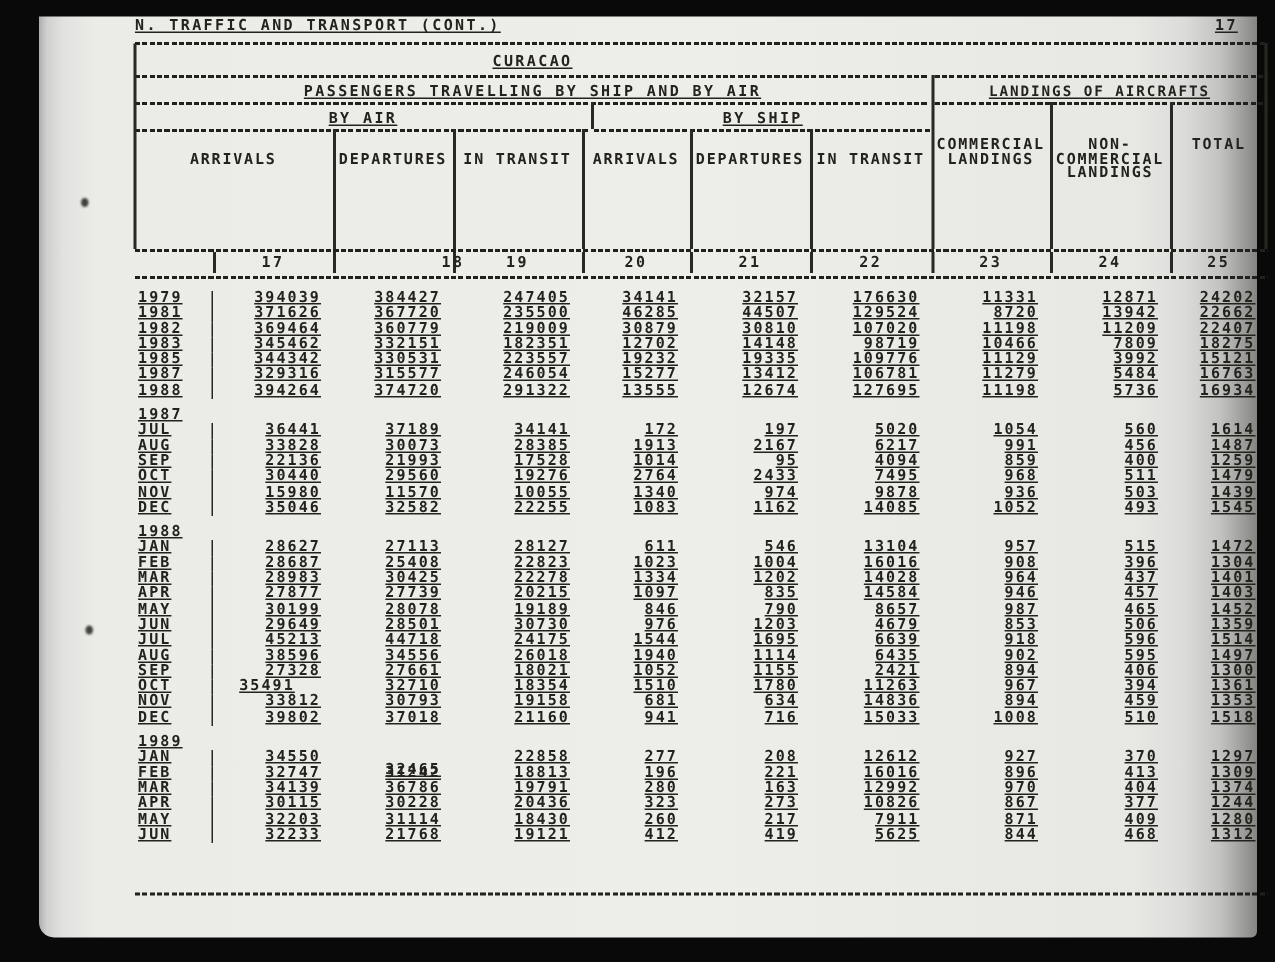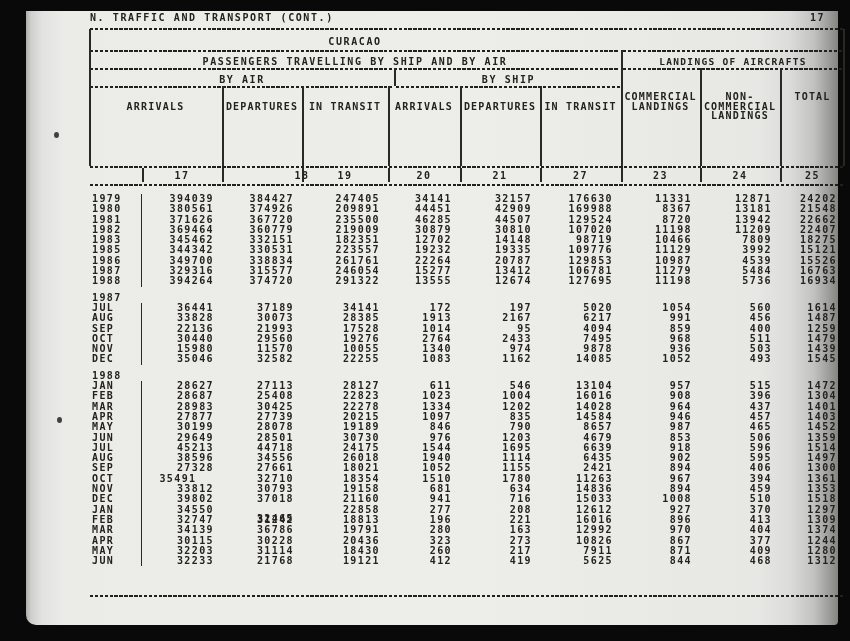--- a/index.html
+++ b/index.html
@@ -8,21 +8,21 @@
     background:#090909;
     font-family:"DejaVu Sans Mono","Liberation Mono",monospace;
   }
   .page{
     position:absolute;left:26px;top:11px;width:812px;height:614px;
     background:linear-gradient(90deg,
       #adadab 0px,#cfcfcd 5px,#e2e2e0 16px,#ebebe8 38px,
       #ededea 55%,#e7e7e4 90%,#dcdcda 94%,#c2c2c0 97%,#9a9a98 99%,#848482 100%);
     border-radius:0 0 4px 10px;
   }
-  .ink{color:#24221d;font-weight:700;font-size:10px;letter-spacing:1.6px;white-space:nowrap;}
+  .ink{color:#24221d;font-weight:700;font-size:10px;letter-spacing:1.6px;white-space:nowrap;text-decoration:underline;}
   .abs{position:absolute;}
   .dash{
     position:absolute;height:2.2px;
     background:repeating-linear-gradient(90deg,#22201b 0 3.4px,rgba(0,0,0,0) 3.4px 4.9px);
   }
   .vline{position:absolute;width:1.6px;background:#2a2823;}
   .hdrcell{position:absolute;text-align:center;}
   .hdrline{display:block;line-height:9.5px;font-size:10px;}
   .numcell{position:absolute;text-align:center;top:0;}
   .rows{position:absolute;left:89px;top:194px;width:756px;}
@@ -123,51 +123,39 @@
     <div class="hdrcell" style="left: 780px; width: 65px; top: 92px;">
       <span class="hdrline">TOTAL</span>
     </div>
   </div>
 <div class="abs ink" id="gen-numrow" style="left:0;top:170px;height:12px;">
     <div class="numcell" style="left: 142px; width: 80px;">17</div>
     <div class="numcell" style="left: 222px; width: 80px; padding-left: 40px;">18</div>
     <div class="numcell" style="left: 302px; width: 86px;">19</div>
     <div class="numcell" style="left: 388px; width: 72px;">20</div>
     <div class="numcell" style="left: 460px; width: 80px;">21</div>
-    <div class="numcell" style="left: 540px; width: 81px;">27</div>
+    <div class="numcell" style="left: 540px; width: 81px;">22</div>
     <div class="numcell" style="left: 621px; width: 79px;">23</div>
     <div class="numcell" style="left: 700px; width: 80px;">24</div>
     <div class="numcell" style="left: 780px; width: 65px;">25</div>
   </div>
 <div class="rows ink" id="gen-rows" style="letter-spacing:1.4px;">
     <div class="drow">
       <div class="dlabel piped">1979</div>
       <div class="dcell" style="width: 80px;">394039</div>
       <div class="dcell" style="width: 80px;">384427</div>
       <div class="dcell" style="width: 86px;">247405</div>
       <div class="dcell" style="width: 72px;">34141</div>
       <div class="dcell" style="width: 80px;">32157</div>
       <div class="dcell" style="width: 81px;">176630</div>
       <div class="dcell" style="width: 79px;">11331</div>
       <div class="dcell" style="width: 80px;">12871</div>
       <div class="dcell" style="width: 65px;">24202</div>
     </div>
     <div class="drow">
-      <div class="dlabel piped">1980</div>
-      <div class="dcell" style="width: 80px;">380561</div>
-      <div class="dcell" style="width: 80px;">374926</div>
-      <div class="dcell" style="width: 86px;">209891</div>
-      <div class="dcell" style="width: 72px;">44451</div>
-      <div class="dcell" style="width: 80px;">42909</div>
-      <div class="dcell" style="width: 81px;">169988</div>
-      <div class="dcell" style="width: 79px;">8367</div>
-      <div class="dcell" style="width: 80px;">13181</div>
-      <div class="dcell" style="width: 65px;">21548</div>
-    </div>
-    <div class="drow">
       <div class="dlabel piped">1981</div>
       <div class="dcell" style="width: 80px;">371626</div>
       <div class="dcell" style="width: 80px;">367720</div>
       <div class="dcell" style="width: 86px;">235500</div>
       <div class="dcell" style="width: 72px;">46285</div>
       <div class="dcell" style="width: 80px;">44507</div>
       <div class="dcell" style="width: 81px;">129524</div>
       <div class="dcell" style="width: 79px;">8720</div>
       <div class="dcell" style="width: 80px;">13942</div>
       <div class="dcell" style="width: 65px;">22662</div>
@@ -202,32 +190,20 @@
       <div class="dcell" style="width: 80px;">330531</div>
       <div class="dcell" style="width: 86px;">223557</div>
       <div class="dcell" style="width: 72px;">19232</div>
       <div class="dcell" style="width: 80px;">19335</div>
       <div class="dcell" style="width: 81px;">109776</div>
       <div class="dcell" style="width: 79px;">11129</div>
       <div class="dcell" style="width: 80px;">3992</div>
       <div class="dcell" style="width: 65px;">15121</div>
     </div>
     <div class="drow">
-      <div class="dlabel piped">1986</div>
-      <div class="dcell" style="width: 80px;">349700</div>
-      <div class="dcell" style="width: 80px;">338834</div>
-      <div class="dcell" style="width: 86px;">261761</div>
-      <div class="dcell" style="width: 72px;">22264</div>
-      <div class="dcell" style="width: 80px;">20787</div>
-      <div class="dcell" style="width: 81px;">129853</div>
-      <div class="dcell" style="width: 79px;">10987</div>
-      <div class="dcell" style="width: 80px;">4539</div>
-      <div class="dcell" style="width: 65px;">15526</div>
-    </div>
-    <div class="drow">
       <div class="dlabel piped">1987</div>
       <div class="dcell" style="width: 80px;">329316</div>
       <div class="dcell" style="width: 80px;">315577</div>
       <div class="dcell" style="width: 86px;">246054</div>
       <div class="dcell" style="width: 72px;">15277</div>
       <div class="dcell" style="width: 80px;">13412</div>
       <div class="dcell" style="width: 81px;">106781</div>
       <div class="dcell" style="width: 79px;">11279</div>
       <div class="dcell" style="width: 80px;">5484</div>
       <div class="dcell" style="width: 65px;">16763</div>
@@ -455,20 +431,21 @@
       <div class="dcell" style="width: 80px;">39802</div>
       <div class="dcell" style="width: 80px;">37018</div>
       <div class="dcell" style="width: 86px;">21160</div>
       <div class="dcell" style="width: 72px;">941</div>
       <div class="dcell" style="width: 80px;">716</div>
       <div class="dcell" style="width: 81px;">15033</div>
       <div class="dcell" style="width: 79px;">1008</div>
       <div class="dcell" style="width: 80px;">510</div>
       <div class="dcell" style="width: 65px;">1518</div>
     </div>
+    <div class="dgroup">1989</div>
     <div class="drow">
       <div class="dlabel piped">JAN</div>
       <div class="dcell" style="width: 80px;">34550</div>
       <div class="dcell" style="width: 80px; margin-top: 18px;">32465</div>
       <div class="dcell" style="width: 86px;">22858</div>
       <div class="dcell" style="width: 72px;">277</div>
       <div class="dcell" style="width: 80px;">208</div>
       <div class="dcell" style="width: 81px;">12612</div>
       <div class="dcell" style="width: 79px;">927</div>
       <div class="dcell" style="width: 80px;">370</div>

